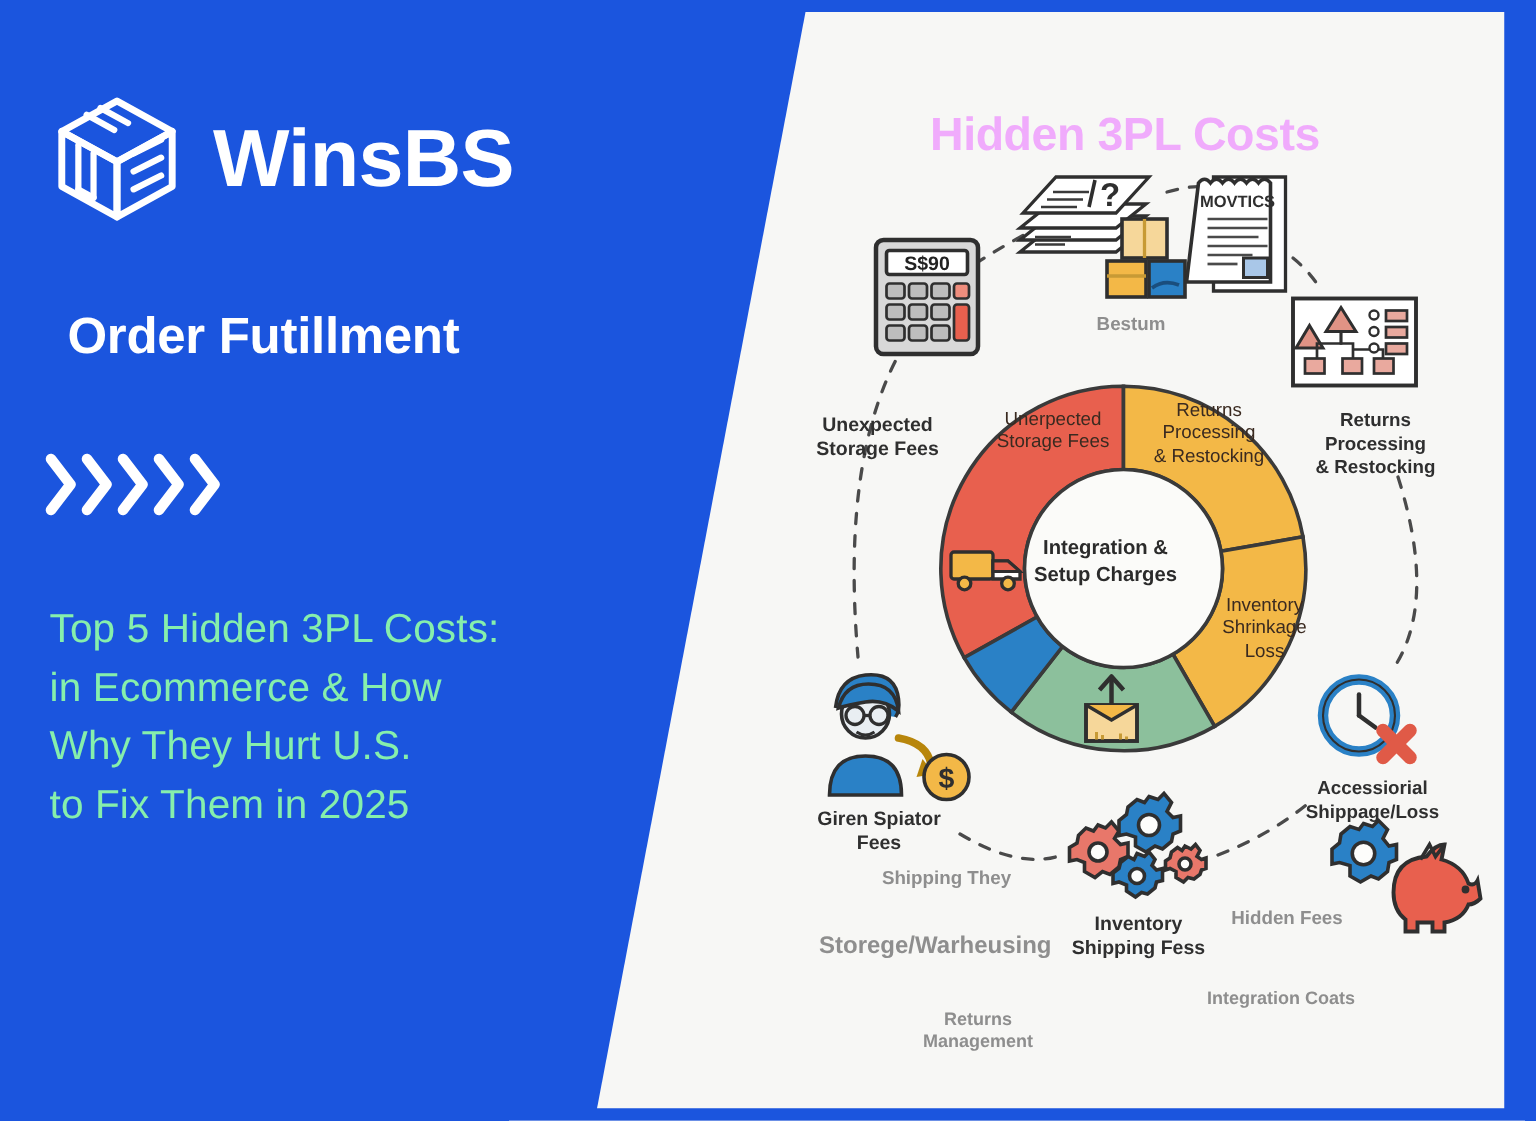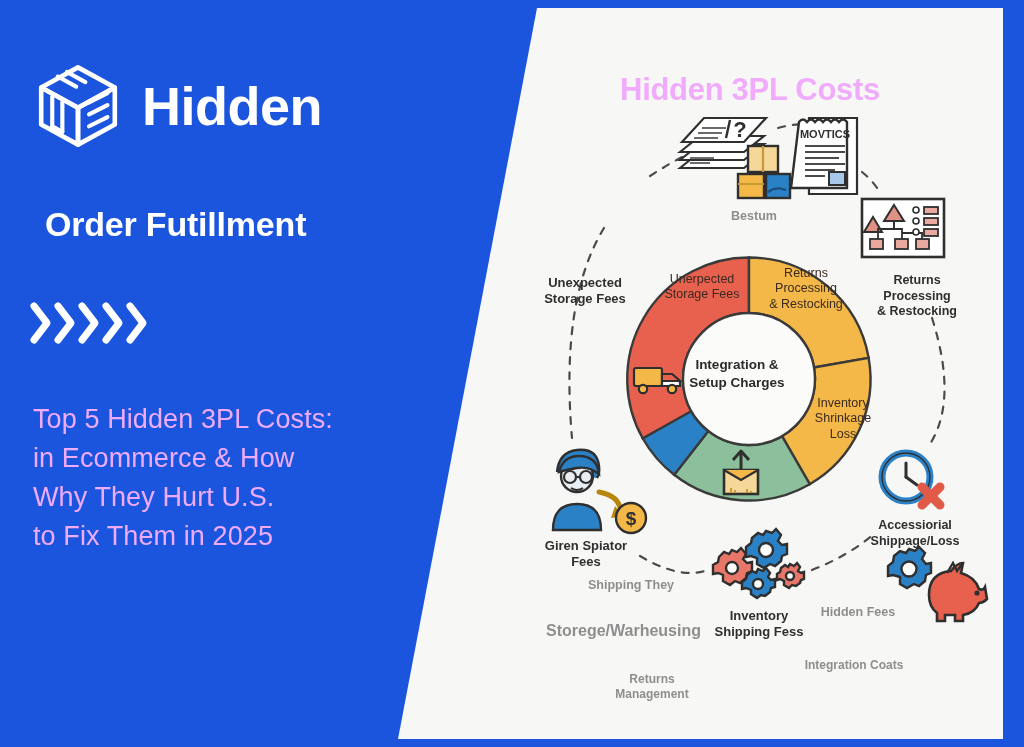--- a/index.html
+++ b/index.html
@@ -7,21 +7,21 @@
   #stage{position:relative;width:1024px;height:747px;background:#1b55de;overflow:hidden;}
 
   
   .left{position:absolute;left:0;top:0;width:470px;height:747px;}
   .brand{position:absolute;left:32px;top:60px;display:flex;align-items:center;gap:18px;}
   .logo-mark{width:92px;height:92px;}
   .brand-name{color:#fff;font-size:54px;font-weight:700;letter-spacing:-.5px;line-height:1;}
   .subtitle{position:absolute;left:45px;top:205px;color:#fff;font-size:34px;font-weight:700;letter-spacing:-.2px;}
   .chevrons{position:absolute;left:30px;top:300px;display:flex;gap:2px;}
   .chev{width:22px;height:46px;}
-  .headline{position:absolute;left:33px;top:400px;width:420px;color:#f0abfc;font-size:27px;line-height:1.45;font-weight:400;letter-spacing:.1px;}
+  .headline{position:absolute;left:33px;top:400px;width:420px;color:#86efac;font-size:27px;line-height:1.45;font-weight:400;letter-spacing:.1px;}
   .headline .hl-line{display:block;white-space:nowrap;}
 
   
   .panel-wrap{position:absolute;left:0;top:0;width:1024px;height:747px;
     -webkit-clip-path:polygon(537px 8px,1003px 8px,1003px 739px,398px 739px);
     clip-path:polygon(537px 8px,1003px 8px,1003px 739px,398px 739px);}
   .panel-bg{position:absolute;inset:0;background:#f7f7f5;}
   .panel{position:absolute;left:0;top:0;width:1024px;height:747px;}
 
   .chart-title{position:absolute;left:600px;top:72px;width:300px;text-align:center;
@@ -65,21 +65,21 @@
             <line x1="62" y1="46" x2="82" y2="36"></line>
             <line x1="62" y1="59" x2="82" y2="49"></line>
             <line x1="62" y1="72" x2="82" y2="62"></line>
           </g>
           <g stroke="#ffffff" stroke-width="4.5" stroke-linecap="round">
             <line x1="28" y1="18" x2="48" y2="29"></line>
             <line x1="38" y1="13" x2="58" y2="24"></line>
           </g>
         </svg>
       </span>
-      <span class="brand-name">Hidden</span>
+      <span class="brand-name">WinsBS</span>
     </div>
 
     <div class="subtitle">Order Futillment</div>
 
     <div class="chevrons">
       <span class="chev">
           <svg viewBox="0 0 22 46" width="22" height="46">
             <path d="M4 6 L17 23 L4 40" fill="none" stroke="#ffffff" stroke-width="7" stroke-linecap="round" stroke-linejoin="round"></path>
           </svg>
         </span>
@@ -169,20 +169,40 @@
       <div class="icon-box" style="left:718px;top:450px;">
         <svg viewBox="0 0 46 48" width="46" height="48">
           <path d="M23 2 v18" stroke="#2f2f2f" stroke-width="3" fill="none"></path>
           <path d="M15 10 L23 1 L31 10" fill="none" stroke="#2f2f2f" stroke-width="3" stroke-linejoin="round"></path>
           <rect x="6" y="20" width="34" height="24" fill="#f6d79a" stroke="#2f2f2f" stroke-width="2.6"></rect>
           <path d="M6 20 L23 30 L40 20" fill="#f3b847" stroke="#2f2f2f" stroke-width="2.2"></path>
           <path d="M13 38 v5 M17 40 v3 M29 39 v4 M33 41 v2" stroke="#c79a35" stroke-width="2"></path>
         </svg>
       </div>
 
+      <div class="icon-box" style="left:582px;top:158px;">
+        <svg viewBox="0 0 72 80" width="72" height="80">
+          <rect x="2" y="2" width="68" height="76" rx="5" fill="#d8d8d8" stroke="#2f2f2f" stroke-width="3"></rect>
+          <rect x="9" y="9" width="54" height="16" rx="2" fill="#ffffff" stroke="#2f2f2f" stroke-width="2.4"></rect>
+          <text x="36" y="22" text-anchor="middle" font-family="Liberation Sans, sans-serif" font-size="13" font-weight="700" fill="#222">S$90</text>
+          <g fill="#bdbdbd" stroke="#2f2f2f" stroke-width="1.8">
+            <rect x="9" y="31" width="12" height="10" rx="2"></rect>
+            <rect x="24" y="31" width="12" height="10" rx="2"></rect>
+            <rect x="39" y="31" width="12" height="10" rx="2"></rect>
+            <rect x="9" y="45" width="12" height="10" rx="2"></rect>
+            <rect x="24" y="45" width="12" height="10" rx="2"></rect>
+            <rect x="39" y="45" width="12" height="10" rx="2"></rect>
+            <rect x="9" y="59" width="12" height="10" rx="2"></rect>
+            <rect x="24" y="59" width="12" height="10" rx="2"></rect>
+            <rect x="39" y="59" width="12" height="10" rx="2"></rect>
+          </g>
+          <rect x="54" y="31" width="10" height="10" rx="2" fill="#ef8d7d" stroke="#2f2f2f" stroke-width="1.8"></rect>
+          <rect x="54" y="45" width="10" height="24" rx="2" fill="#e8604e" stroke="#2f2f2f" stroke-width="1.8"></rect>
+        </svg>
+      </div>
 
       <div class="icon-box" style="left:674px;top:112px;">
         <svg viewBox="0 0 96 72" width="96" height="72">
           <g fill="#ffffff" stroke="#2f2f2f" stroke-width="2.2">
             <path d="M6 56 L26 40 L90 40 L70 56 Z"></path>
             <path d="M6 48 L26 32 L90 32 L70 48 Z"></path>
             <path d="M6 40 L26 24 L90 24 L70 40 Z"></path>
             <path d="M8 30 L30 6 L92 6 L70 30 Z"></path>
           </g>
           <g stroke="#3a3a3a" stroke-width="1.6">

